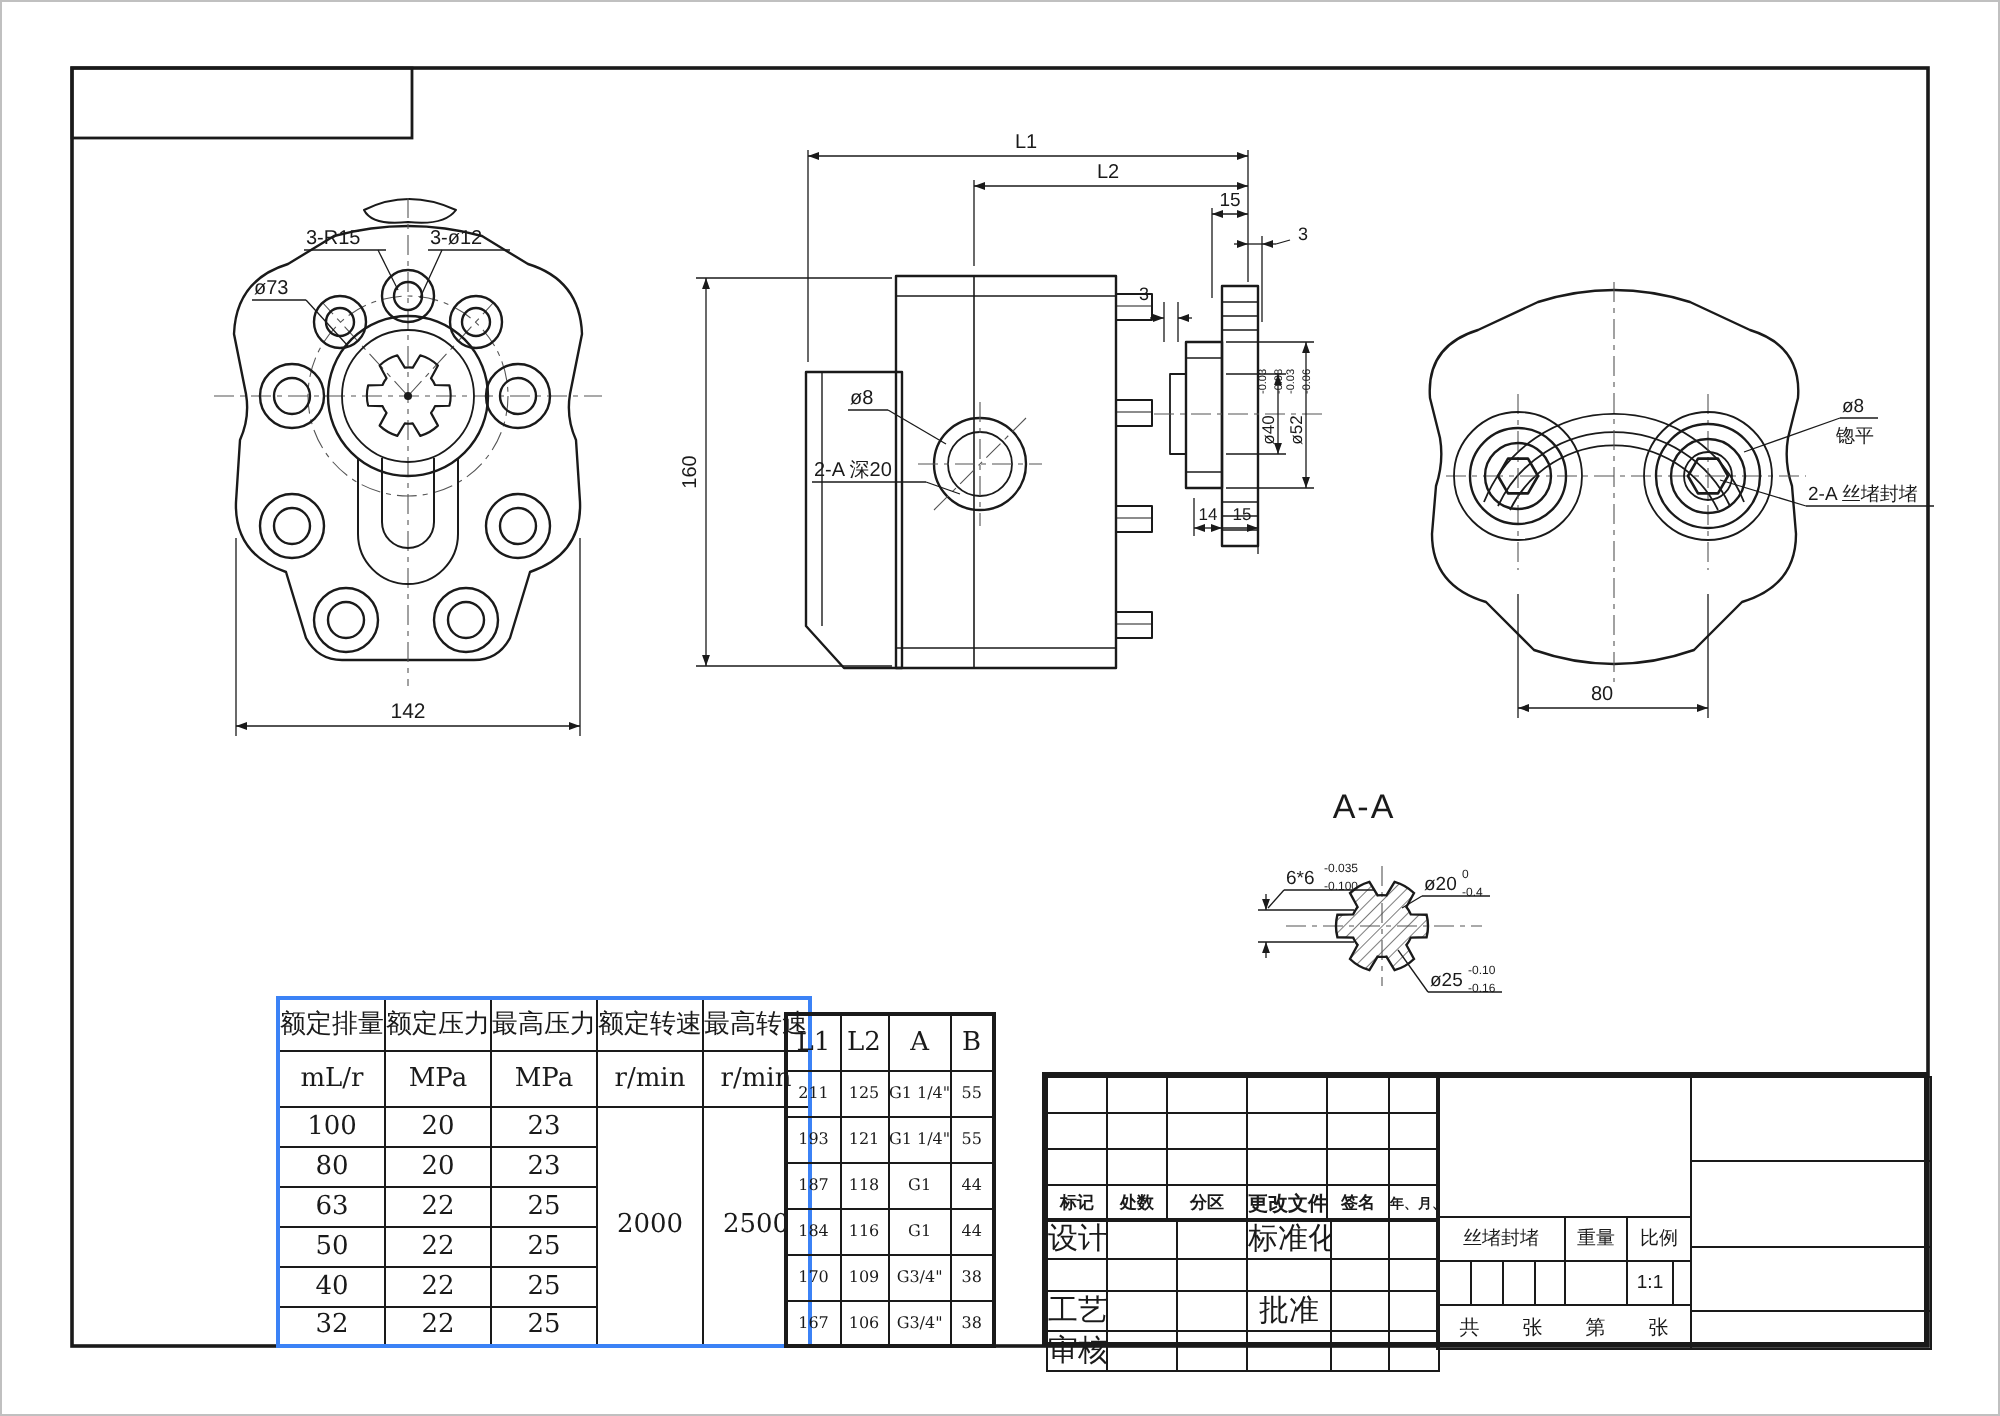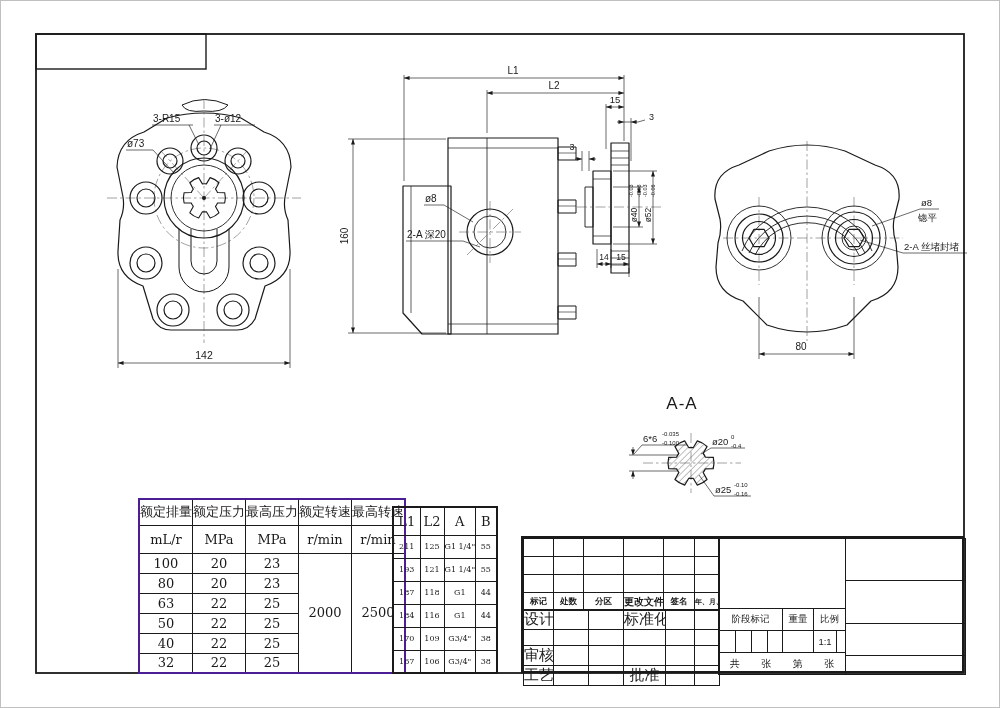--- a/index.html
+++ b/index.html
@@ -2,21 +2,21 @@
 <html><head>
 <meta charset="utf-8">
 <style>
   html,body{margin:0;padding:0;background:#fff;}
   body{font-family:"Liberation Sans",sans-serif;color:#1a1a1a;}
   #sheet{position:relative;width:1000px;height:708px;background:#fff;border:1px solid #c0c0c0;box-sizing:border-box;overflow:hidden;}
   svg text{fill:#1a1a1a;font-family:"Liberation Sans",sans-serif;}
   .abs{position:absolute;}
   table{border-collapse:collapse;table-layout:fixed;}
   td{border:1px solid #1a1a1a;text-align:center;vertical-align:middle;padding:0;overflow:hidden;white-space:nowrap;}
-  .specA{border:2px solid #4c1d95;font-family:"DejaVu Serif",serif;}
+  .specA{border:2px solid #3b82f6;font-family:"DejaVu Serif",serif;}
   .specA td{font-size:13px;}
   .specA .hdr td{font-size:13px;}
   .specA .unit{font-size:12px;}
   .specB{border:2px solid #1a1a1a;font-family:"DejaVu Serif",serif;}
   .specB td{font-size:8px;}
   .specB .hdr td{font-size:13px;}
   .tblock{position:absolute;left:520px;top:535px;width:443px;height:137px;border:2px solid #1a1a1a;box-sizing:border-box;}
   .tb{position:absolute;border:1px solid #1a1a1a;box-sizing:border-box;font-size:9.5px;}
   .revtbl td{font-size:8.5px;height:17px;font-weight:bold;}
   .sigtbl td{font-size:15px;}
@@ -493,41 +493,41 @@
             <td></td>
     </tr>
     <tr style="height:16px">
             <td></td>
             <td></td>
             <td></td>
             <td></td>
             <td></td>
             <td></td>
           </tr>
+    <tr style="height:16px">
+      <td>工艺</td>
+            <td></td>
+            <td></td>
+      <td>批准</td>
+            <td></td>
+            <td></td>
+    </tr>
     <tr style="height:15px">
       <td>审核</td>
             <td></td>
             <td></td>
       <td></td>
             <td></td>
             <td></td>
     </tr>
-    <tr style="height:16px">
-      <td>工艺</td>
-            <td></td>
-            <td></td>
-      <td>批准</td>
-            <td></td>
-            <td></td>
-    </tr>
   </tbody>
       </table>
 
   <div class="tb" style="left:195px;top:0;width:128px;height:71px"></div>
-  <div class="tb" style="left:195px;top:70px;width:65px;height:23px;display:flex;align-items:center;justify-content:center">阶段标记</div>
+  <div class="tb" style="left:195px;top:70px;width:65px;height:23px;display:flex;align-items:center;justify-content:center">丝堵封堵</div>
   <div class="tb" style="left:259px;top:70px;width:32px;height:23px;display:flex;align-items:center;justify-content:center">重量</div>
   <div class="tb" style="left:290px;top:70px;width:33px;height:23px;display:flex;align-items:center;justify-content:center">比例</div>
   <div class="tb" style="left:195px;top:92px;width:65px;height:23px">
     <div style="position:absolute;left:16px;top:0;bottom:0;border-left:1px solid #1a1a1a"></div>
     <div style="position:absolute;left:32px;top:0;bottom:0;border-left:1px solid #1a1a1a"></div>
     <div style="position:absolute;left:48px;top:0;bottom:0;border-left:1px solid #1a1a1a"></div>
   </div>
   <div class="tb" style="left:259px;top:92px;width:32px;height:23px"></div>
   <div class="tb" style="left:290px;top:92px;width:24px;height:23px;display:flex;align-items:center;justify-content:center">1:1</div>
   <div class="tb sheetrow" style="left:195px;top:114px;width:128px;height:23px">

